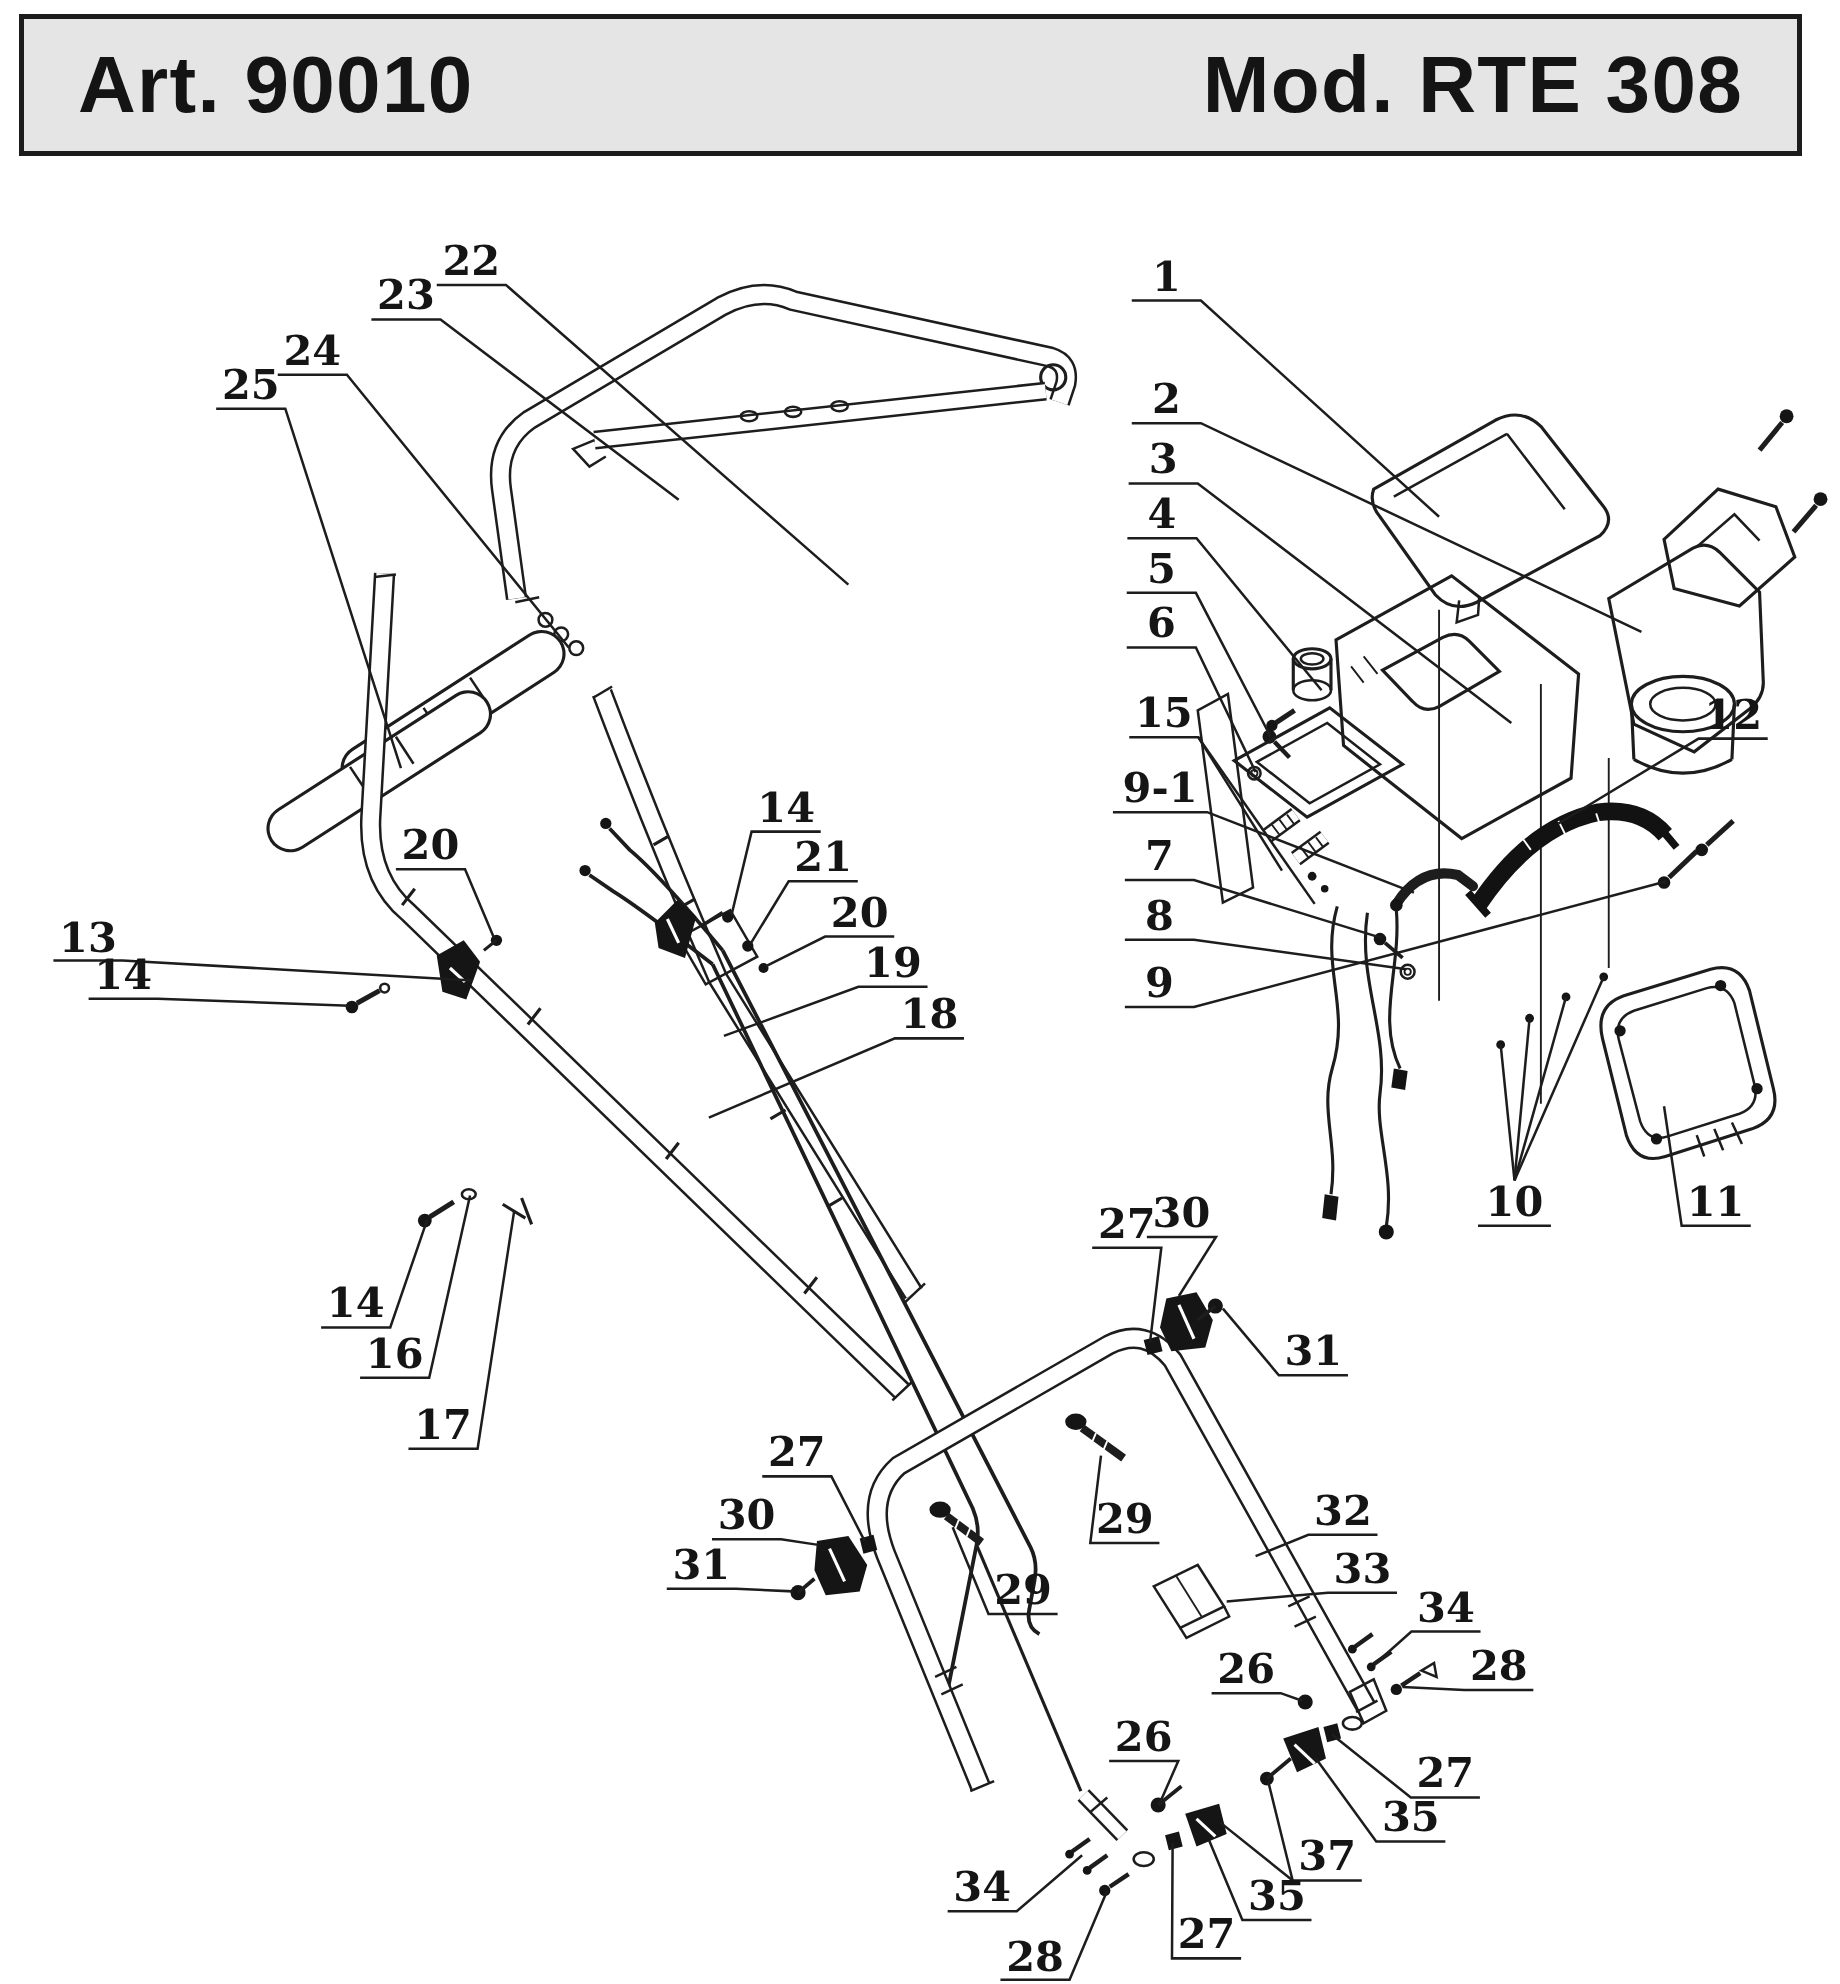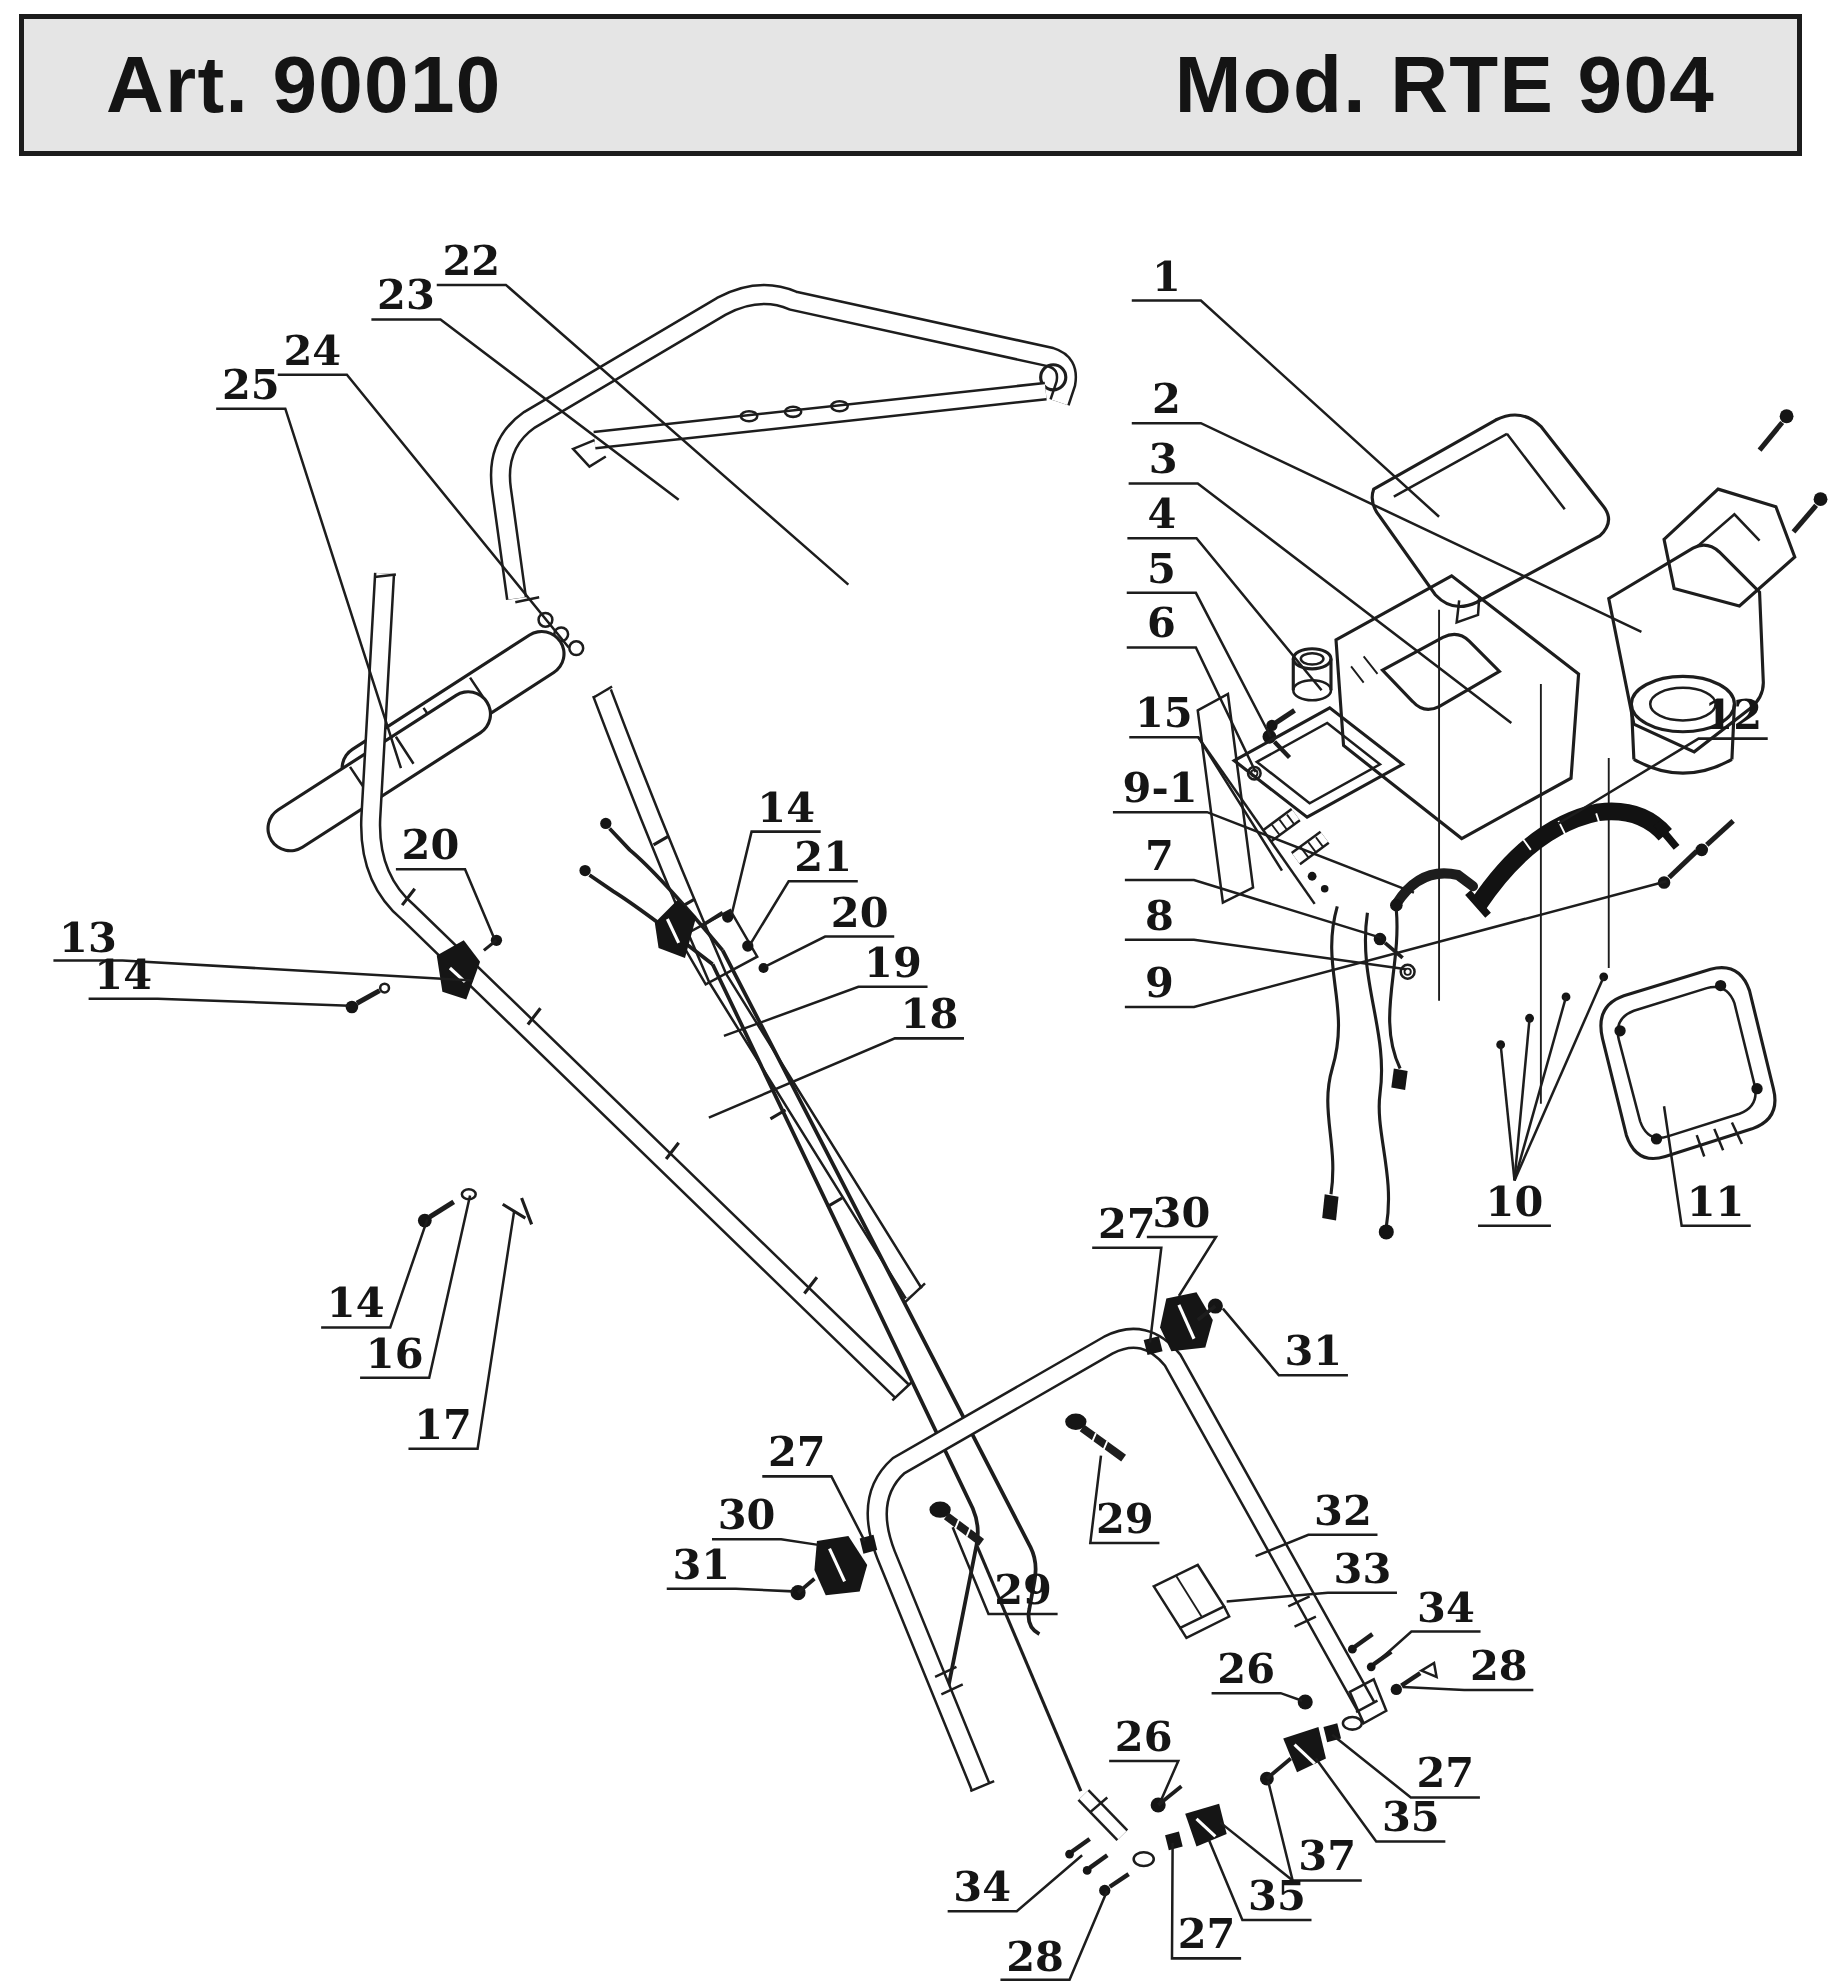--- a/index.html
+++ b/index.html
@@ -1,32 +1,32 @@
 <!DOCTYPE html>
 <html style="font-size:10px"><head>
 <meta charset="utf-8">
 <style>
   html,body{margin:0;padding:0;background:#fff;}
   body{width:1840px;height:1985px;position:relative;font-family:"Liberation Sans",sans-serif;}
   #header-box{
     position:absolute;left:19px;top:14px;width:1783px;height:142px;
     background:#e5e5e5;border:5.7px solid #1c1c1c;
     display:flex;align-items:center;justify-content:space-between;
-    padding:0 82px;box-sizing:border-box;
+    padding:0 54px;box-sizing:border-box;
   }
   .hdr-text{font-size:80px;font-weight:bold;color:#141414;letter-spacing:1.3px;white-space:nowrap;}
   #art{position:absolute;left:0;top:0;width:1840px;height:1985px;}
   .lbl{font-family:"DejaVu Serif",serif;font-weight:bold;font-size:66px;fill:#151515;}
 </style>
 </head>
 <body>
 
 <div id="header-box">
   <span class="hdr-text">Art. 90010</span>
-  <span class="hdr-text">Mod. RTE 904</span>
+  <span class="hdr-text">Mod. RTE 308</span>
 </div>
 
 <svg id="art" viewBox="0 0 2928 3158" xmlns="http://www.w3.org/2000/svg">
   <g stroke="#1d1d1d" fill="none">
 
     <g>
       <path d="M822 952 L798 778 Q788 706 842 668 L1148 487 Q1208 455 1262 478 L1672 568 Q1702 577 1696 610 L1686 640" stroke-width="34"></path>
       <path d="M822 952 L798 778 Q788 706 842 668 L1148 487 Q1208 455 1262 478 L1672 568 Q1702 577 1696 610 L1686 640" stroke="#fff" stroke-width="26"></path>
       <path d="M820 958 L858 950" stroke-width="4"></path>
       <circle cx="1676" cy="600" r="20" stroke-width="5"></circle>

